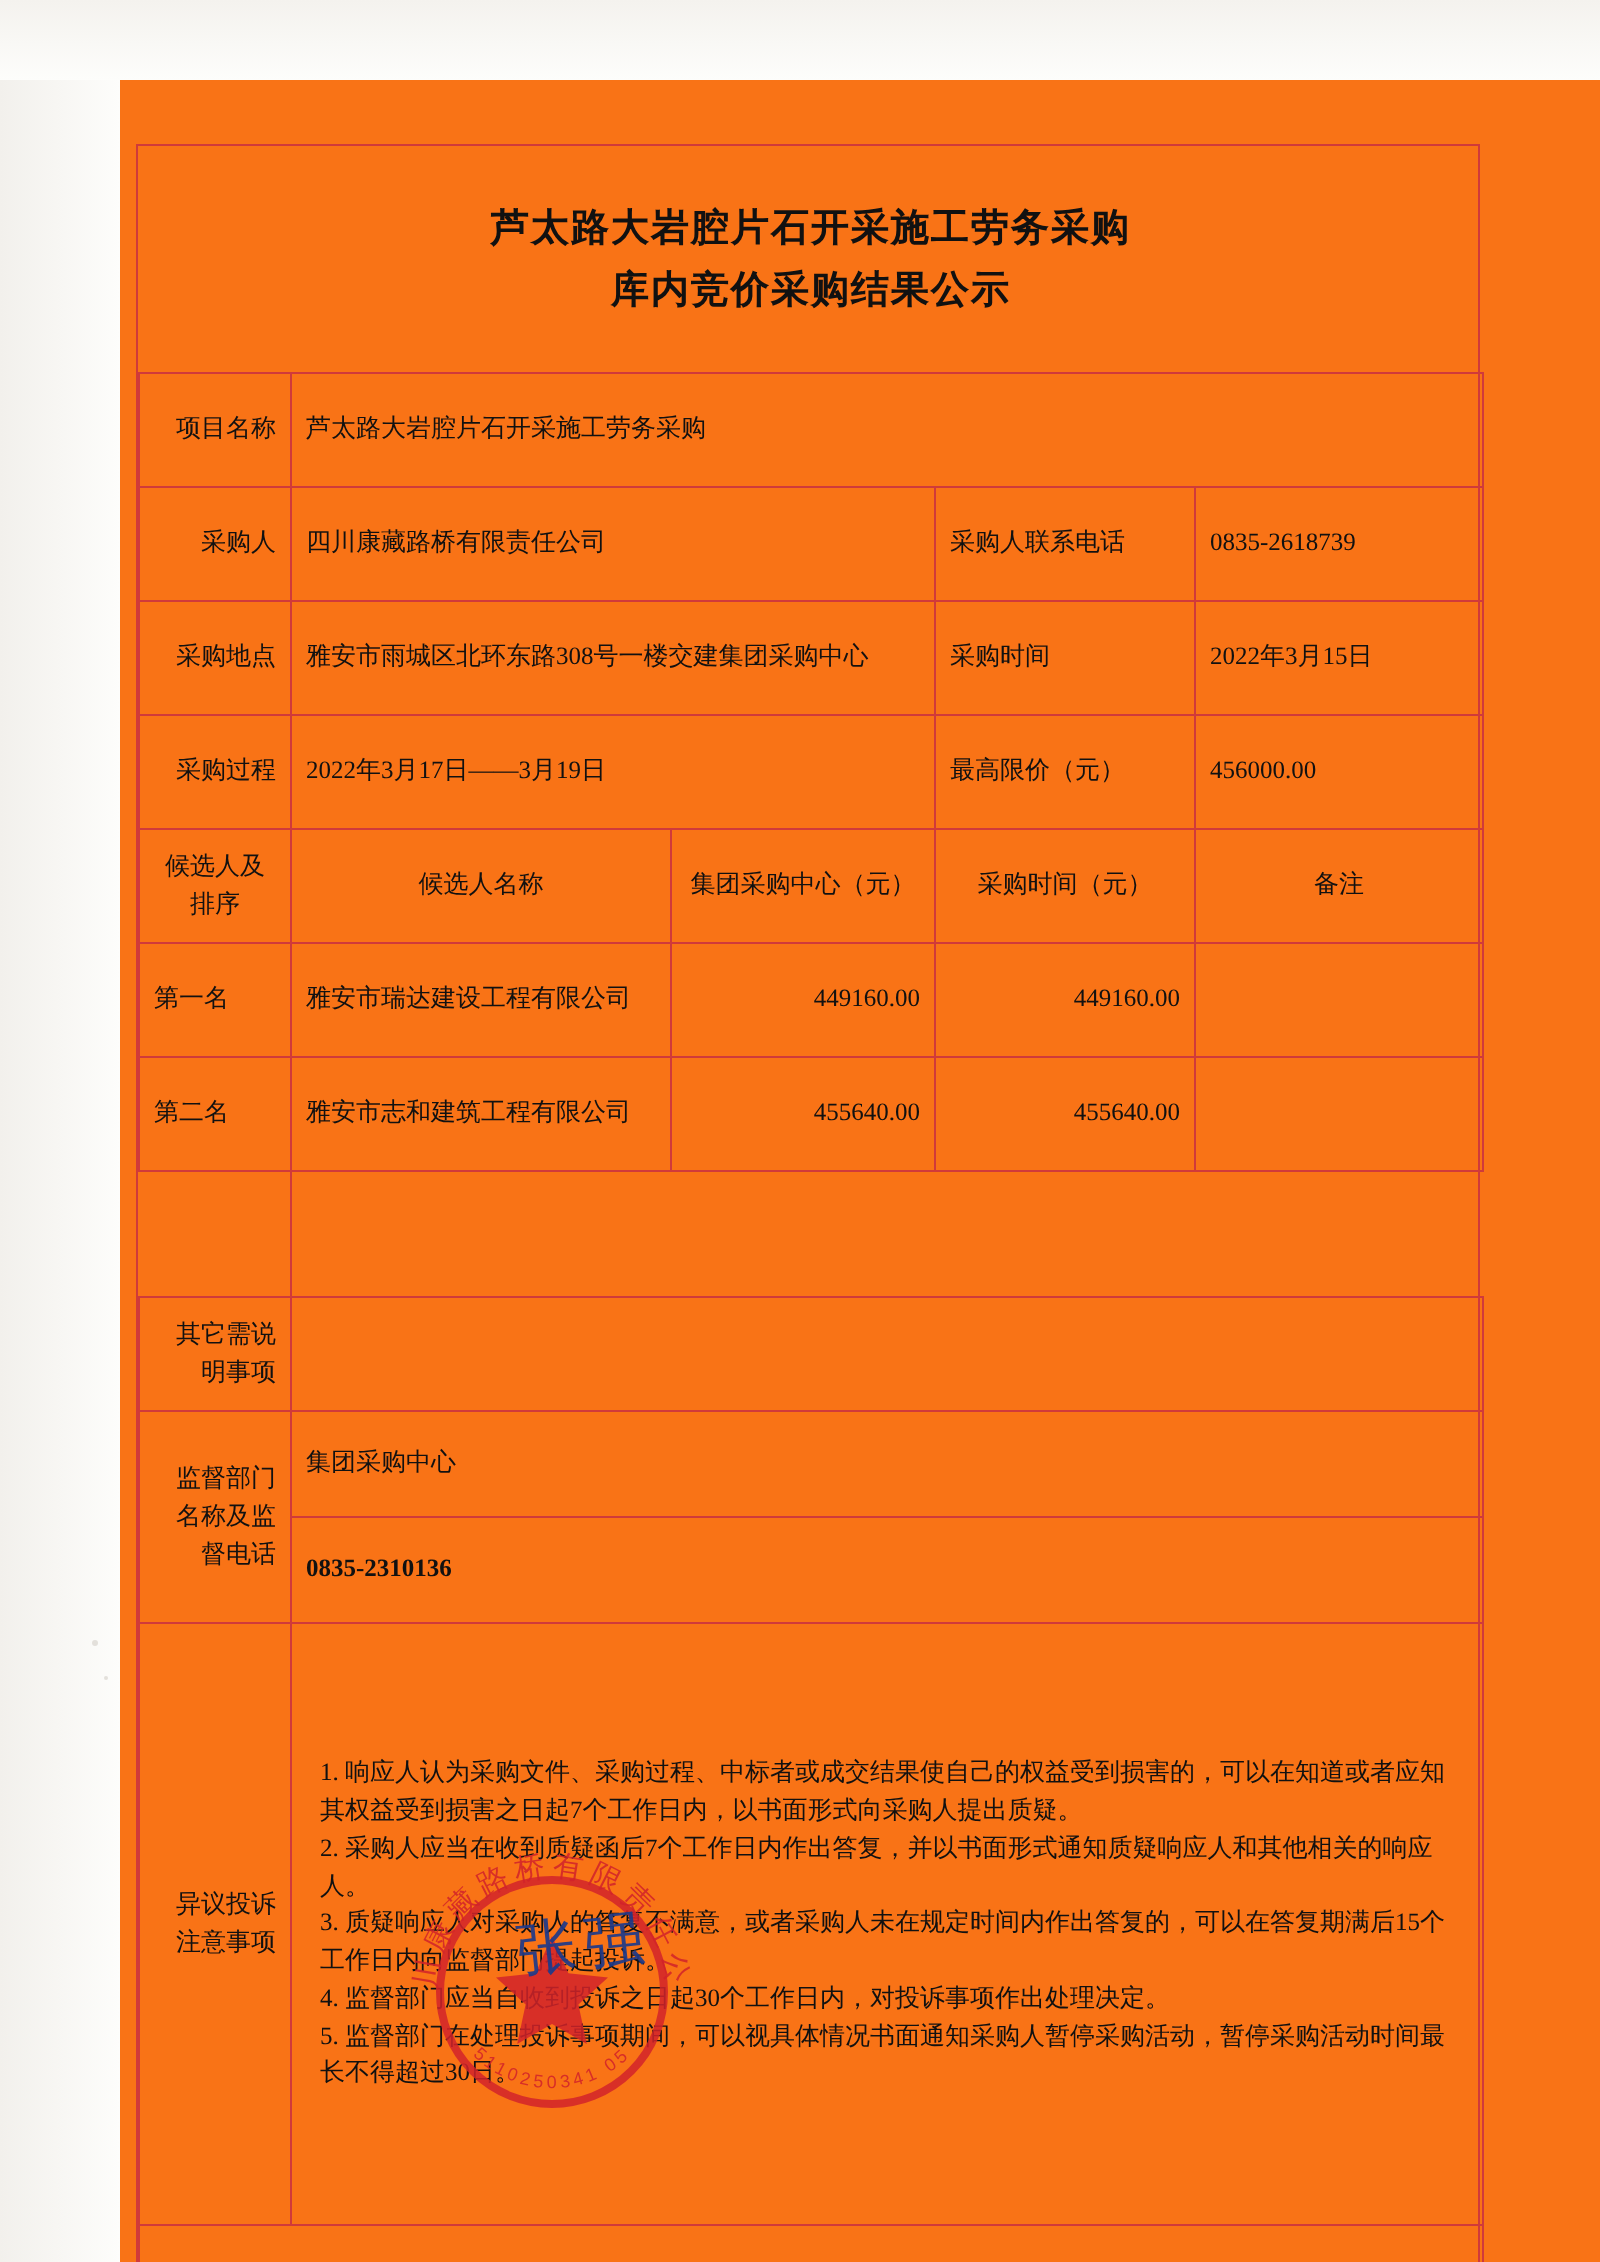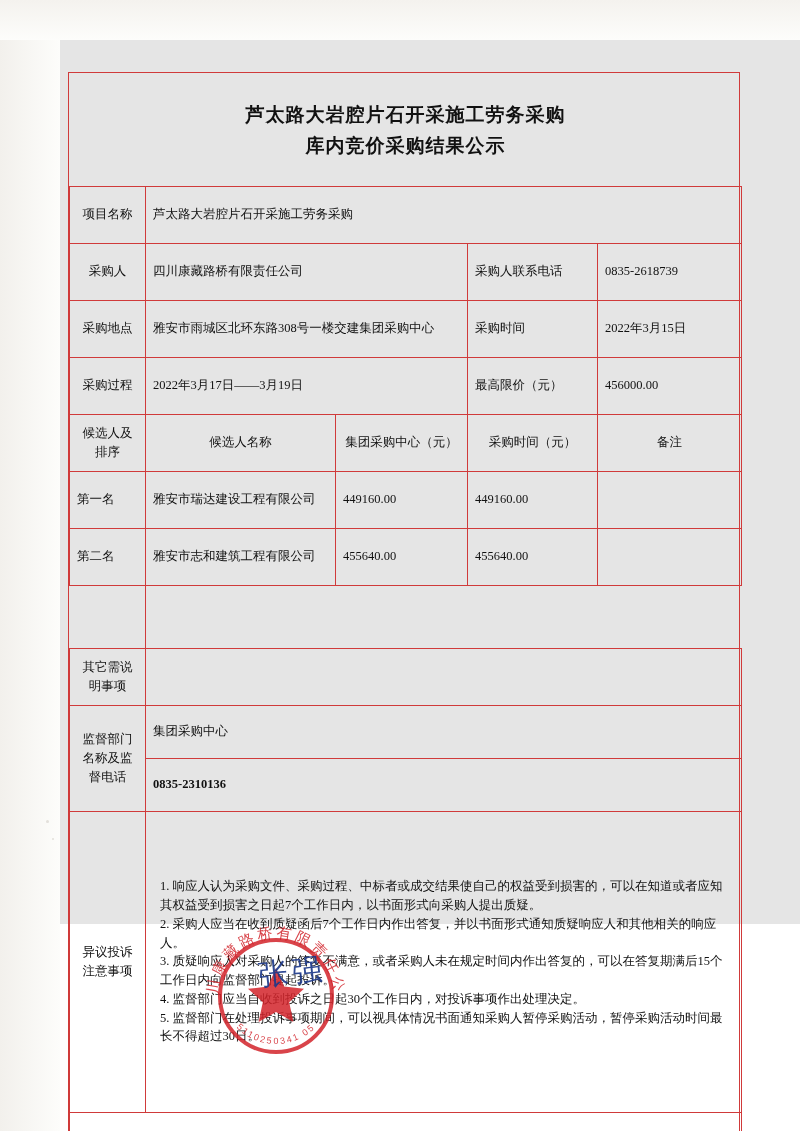--- a/index.html
+++ b/index.html
@@ -12,22 +12,22 @@
     height: 1131px;
     position: relative;
     font-family: "Liberation Serif", "DejaVu Serif", serif;
     color: #111111;
     overflow: hidden;
   }
   .page {
     position: absolute;
     left: 0; top: 0;
     width: 800px;
-    height: 924px;
-    background: #e5e5e5;
+    height: 1131px;
+    background: #f97316;
   }
   
   .paper-edge-left {
     position: absolute;
     left: 0; top: 0; width: 60px; height: 1131px;
     background: linear-gradient(to right, #f2f0ec, #fdfdfb);
   }
   .paper-edge-top {
     position: absolute;
     left: 0; top: 0; width: 800px; height: 40px;
@@ -60,26 +60,26 @@
     padding: 26px 10px 24px 10px !important;
     text-align: center;
   }
   .title-line {
     font-size: 19px;
     font-weight: bold;
     letter-spacing: 1px;
     line-height: 1.65;
   }
   .lbl {
-    text-align: center;
+    text-align: right;
     width: 68px;
   }
   .ctr { text-align: left; }
   .left { text-align: left; }
-  .num { text-align: left; }
+  .num { text-align: right; }
   .tall { height: 46px; }
   .hdr-row td { text-align: center; }
   .notes-cell {
     text-align: left;
     padding: 14px 12px 14px 14px !important;
     line-height: 1.95;
     font-size: 12.5px;
     vertical-align: middle;
   }
   .notes-cell p { margin: 0; }

